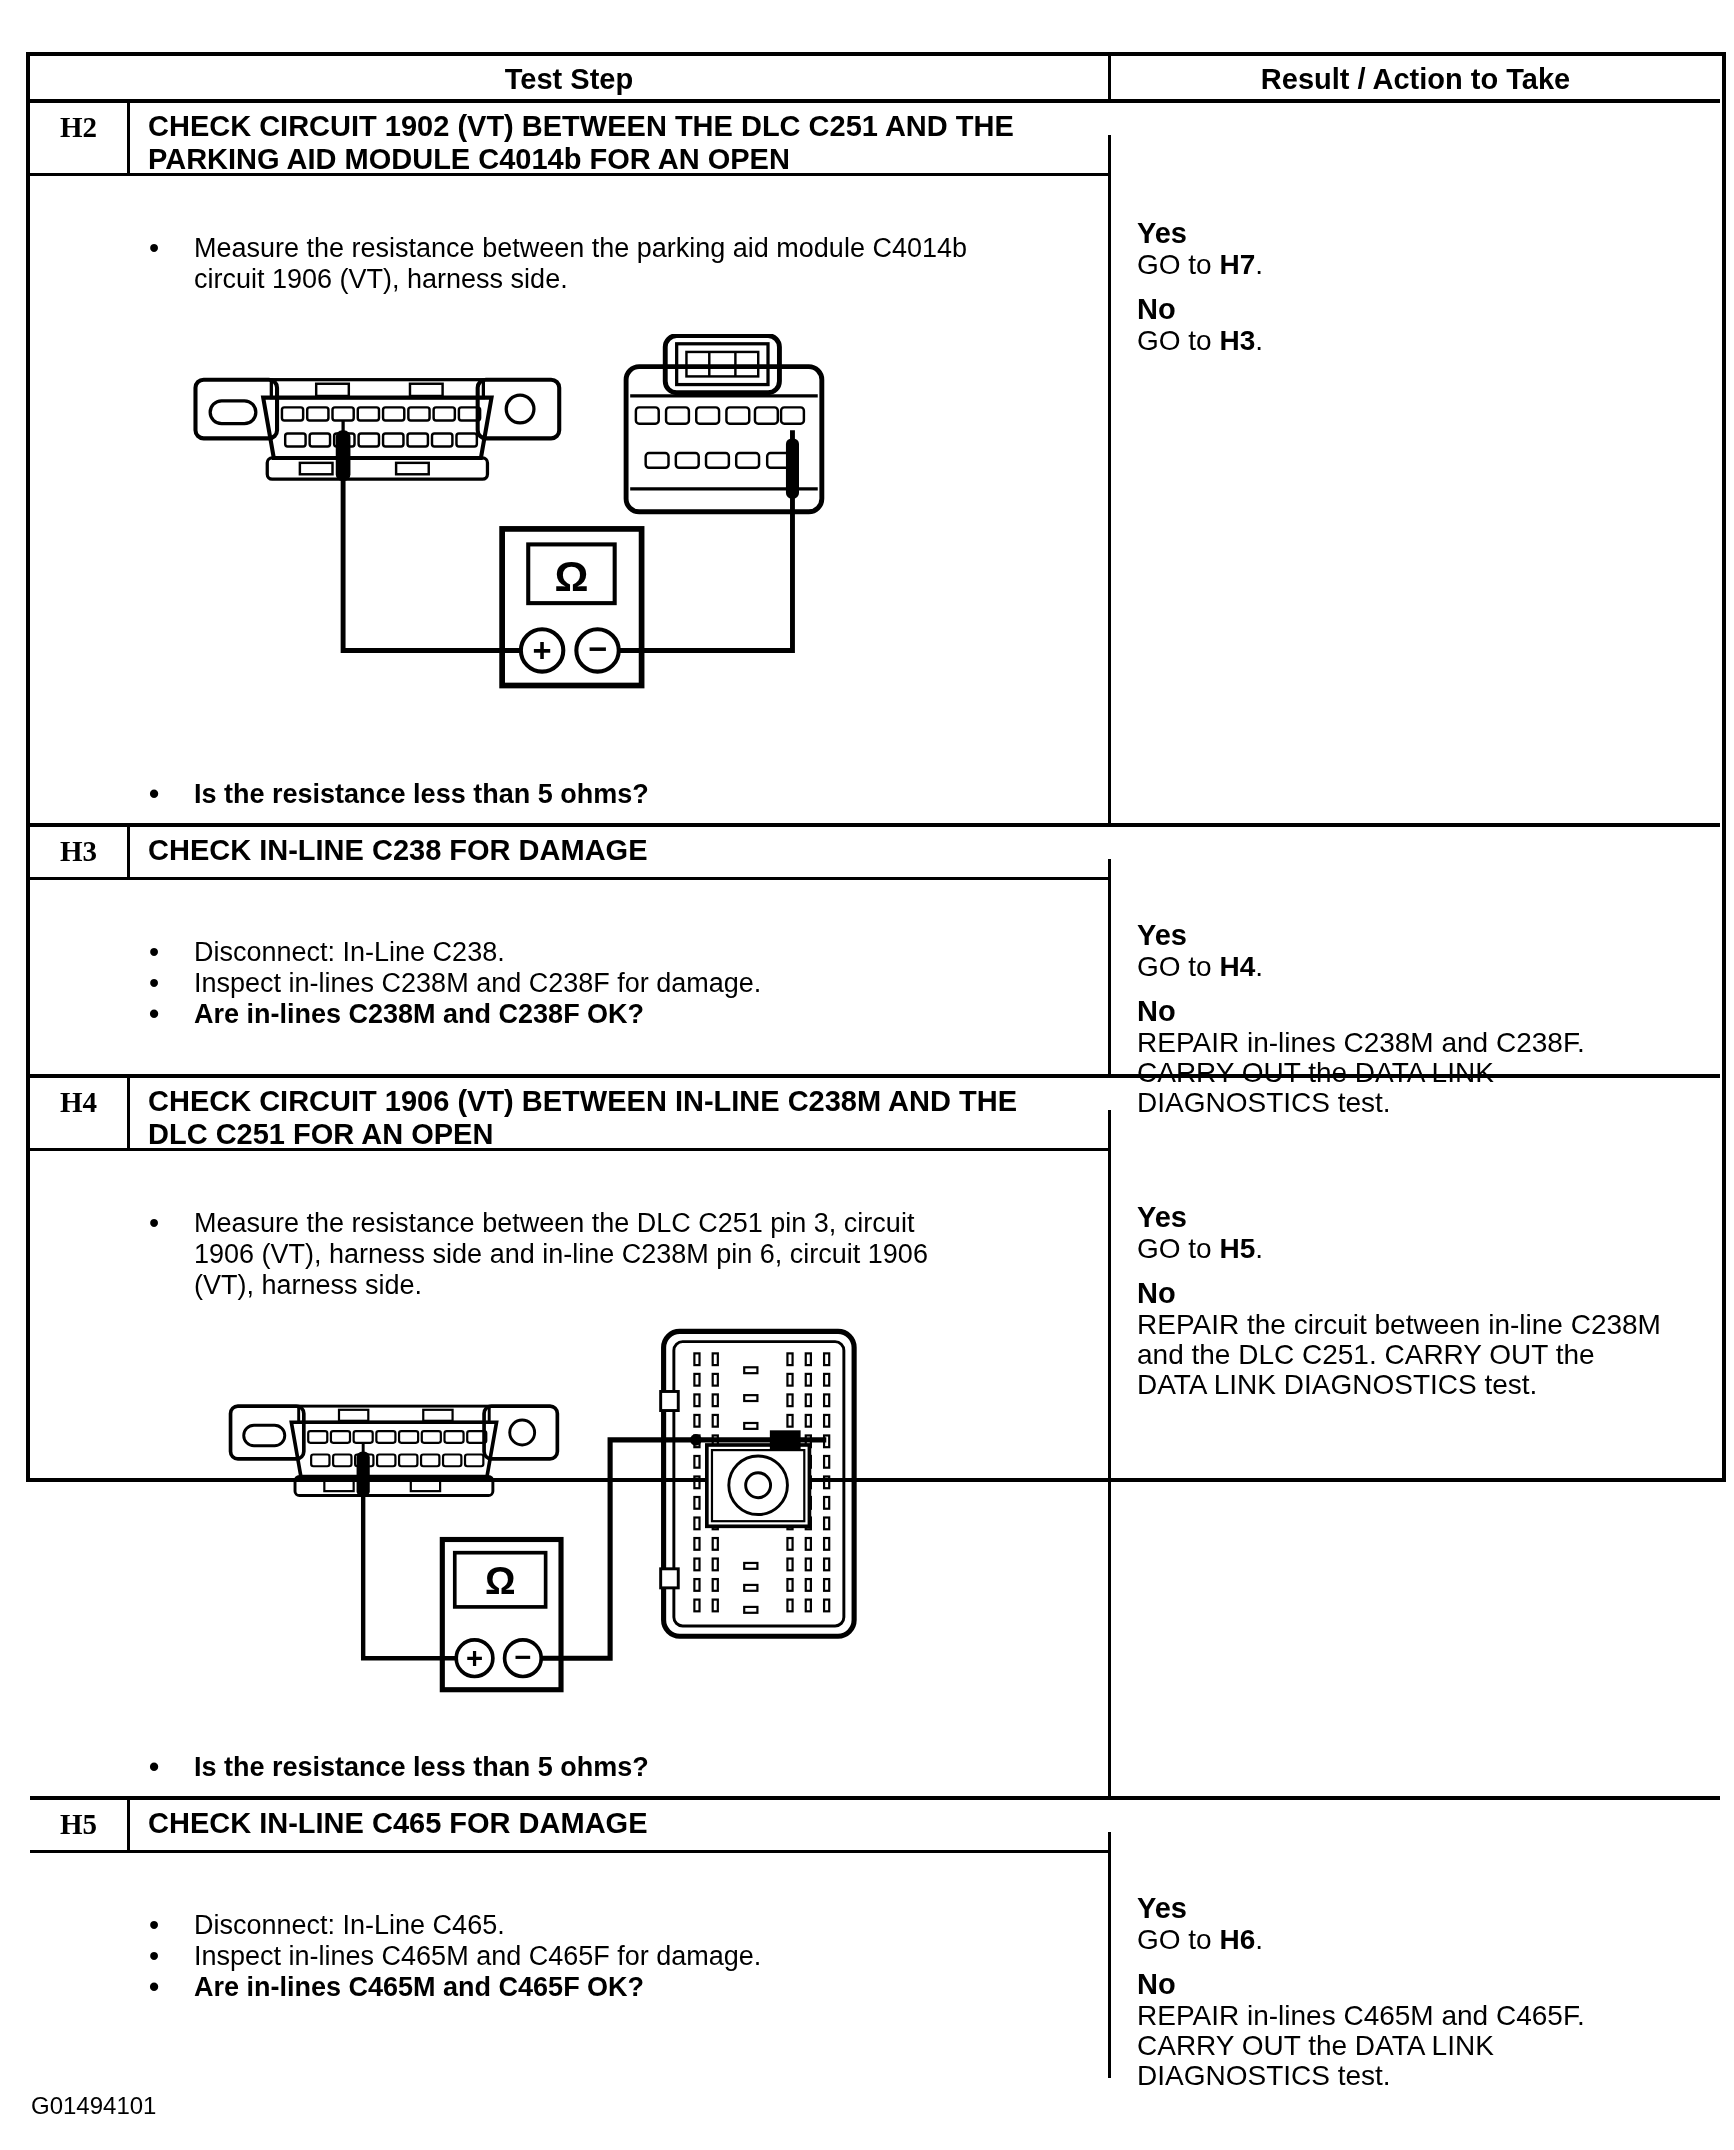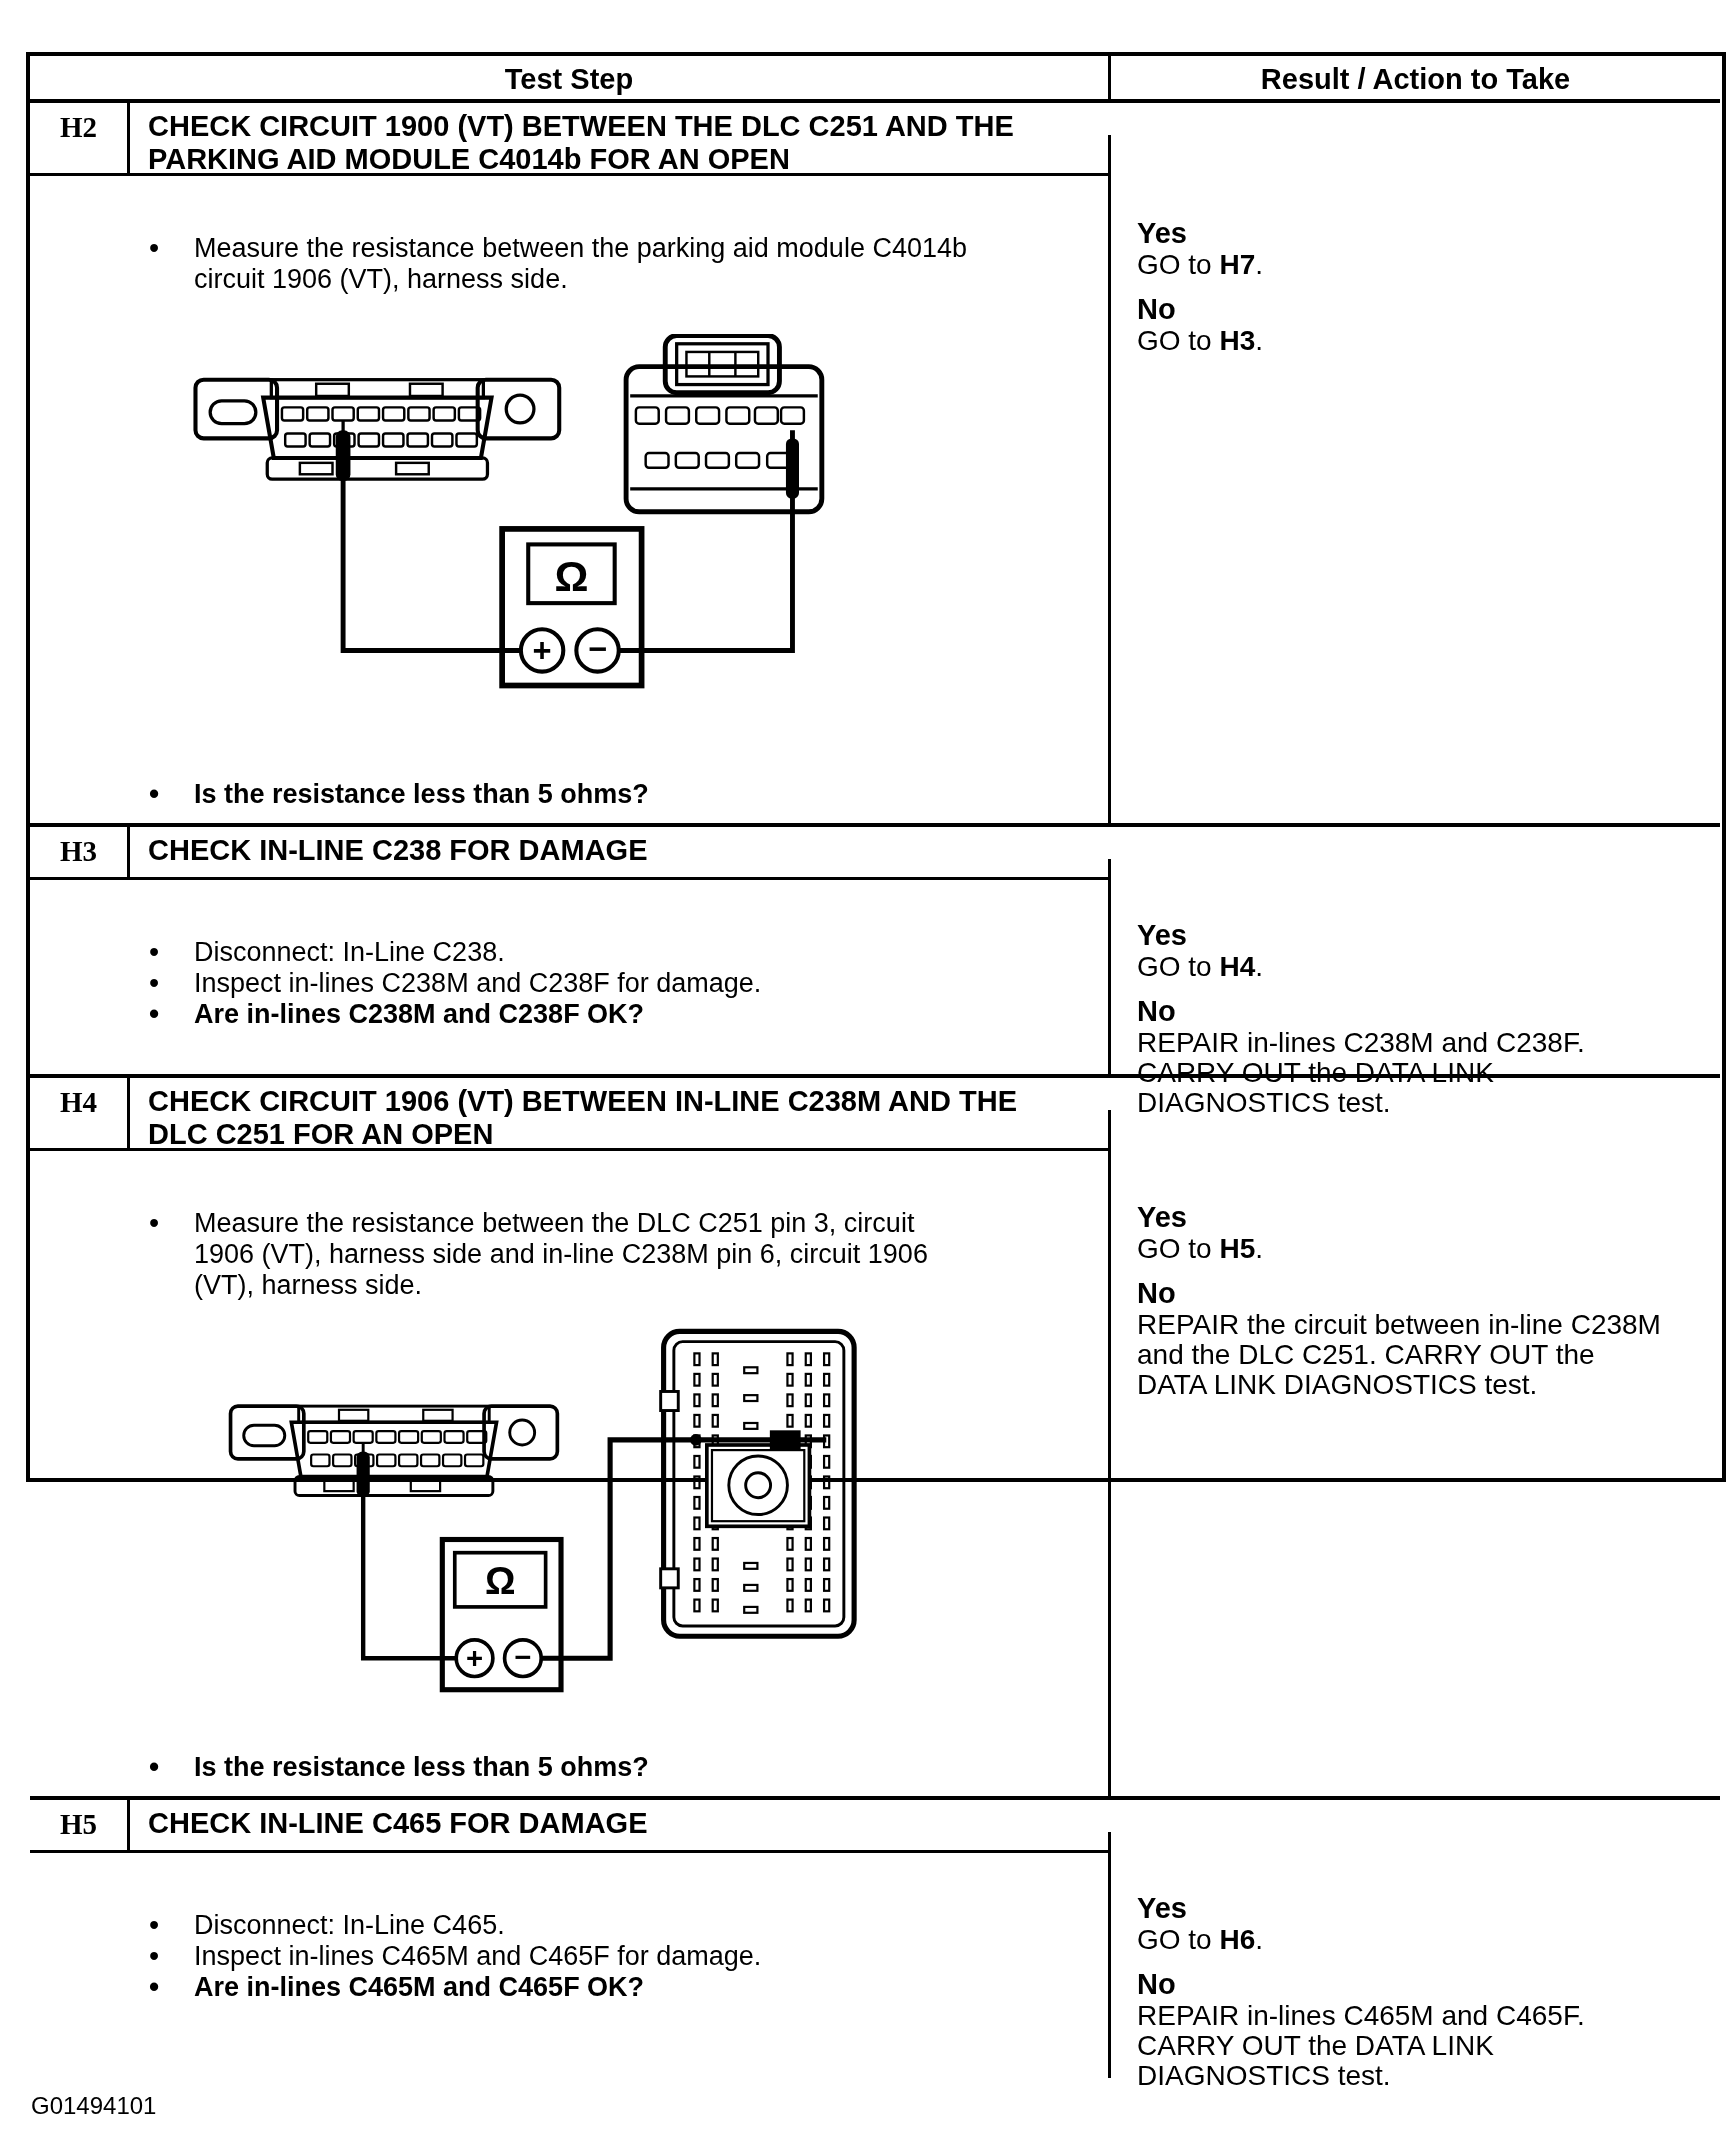--- a/index.html
+++ b/index.html
@@ -47,21 +47,21 @@
 </head>
 <body>
 
 <div class="doc-table">
 
   <div class="hcell hleft">Test Step</div>
   <div class="hcell hright">Result / Action to Take</div>
 
   <div class="lbl" style="grid-area:2/1/3/2">H2</div>
   <div class="ttl" style="grid-area:2/2/3/3">
-    <div>CHECK CIRCUIT 1900 (VT) BETWEEN THE DLC C251 AND THE</div>
+    <div>CHECK CIRCUIT 1902 (VT) BETWEEN THE DLC C251 AND THE</div>
     <div>PARKING AID MODULE C4014b FOR AN OPEN</div>
   </div>
   <div class="bodyc sep" style="grid-area:3/1/4/3">
     <ul class="bullets">
       <li class="bl">
         <div>Measure the resistance between the parking aid module C4014b</div>
         <div>circuit 1906 (VT), harness side.</div>
       </li>
     </ul>
 

